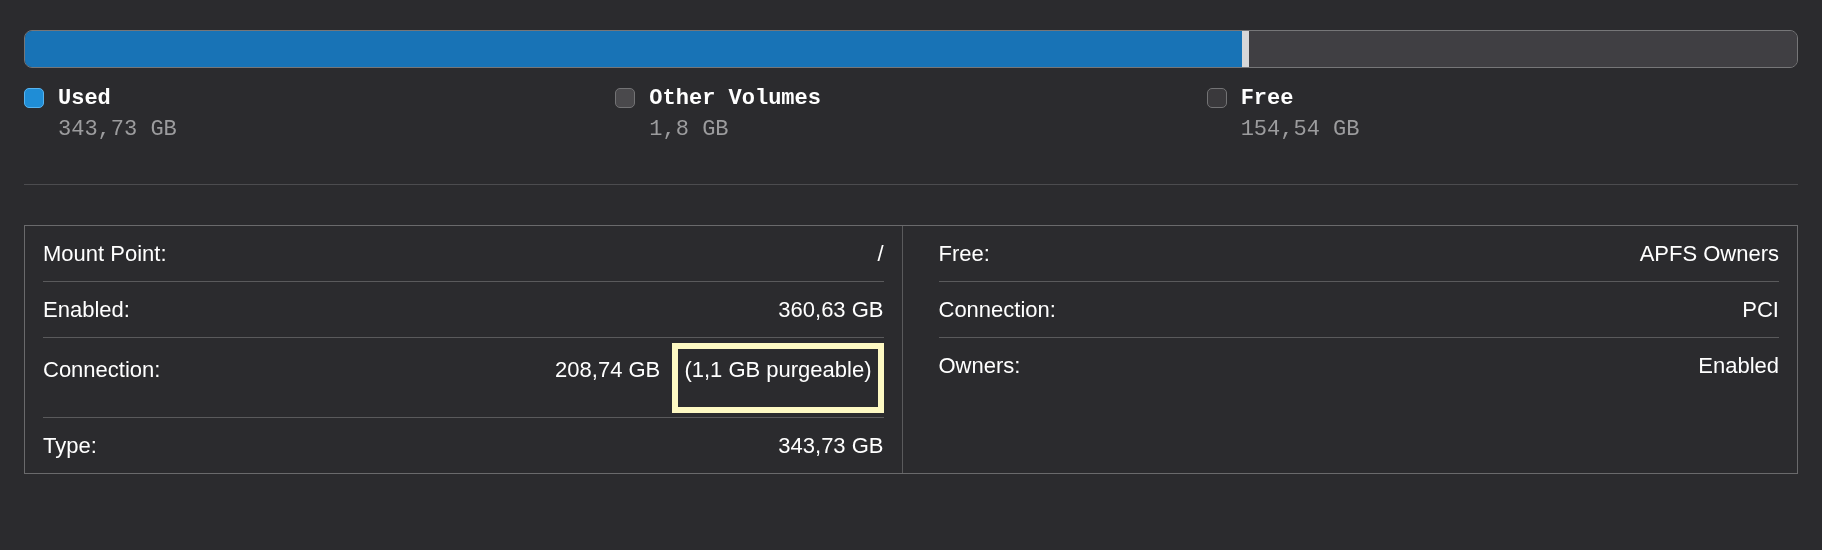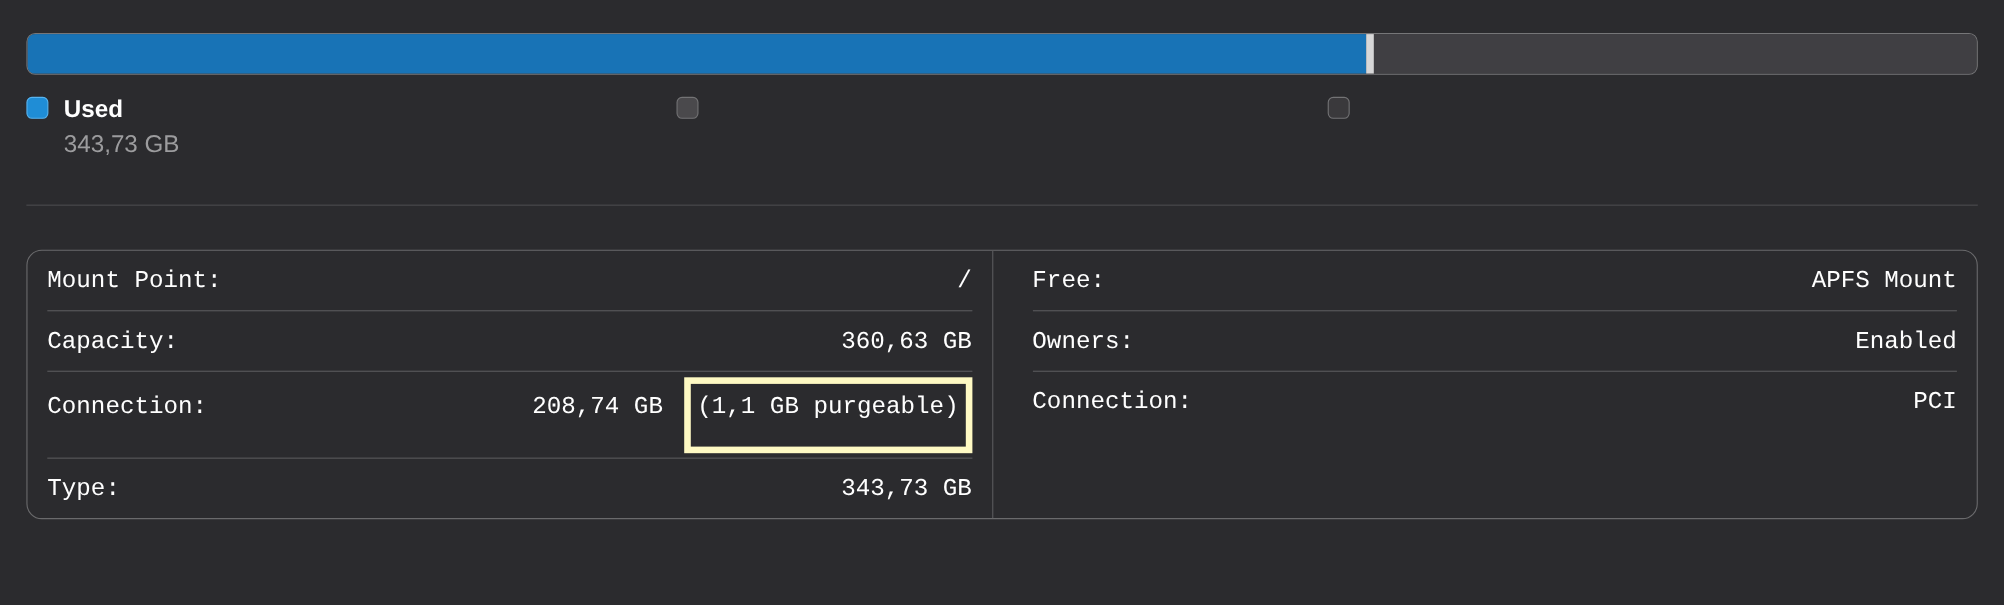--- a/index.html
+++ b/index.html
@@ -25,20 +25,21 @@
     background: #3f3f42;
   }
   .seg-used  { background: #1873b6; }
   .seg-other { background: #d7d7d8; }
   .seg-free  { background: #403f43; }
 
   
   .legend {
     display: flex;
     margin-top: 18px;
+    font-family: Liberation Mono, monospace;
   }
   .legend-item {
     flex: 1;
     display: flex;
     align-items: flex-start;
     gap: 14px;
   }
   .swatch {
     width: 20px;
     height: 20px;
@@ -62,23 +63,22 @@
   hr.sep {
     border: none;
     border-top: 1px solid #4c4c4f;
     margin: 42px 0 0 0;
   }
 
   
   .panel {
     margin-top: 40px;
     border: 1px solid #6a6a6c;
-    border-radius: 14px;
+    border-radius: 0;
     padding: 0 18px;
-    font-family: Liberation Mono, monospace;
   }
   .panel-inner {
     display: flex;
     gap: 36px;
   }
   .col {
     flex: 1;
   }
   .col.left { border-right: 1px solid #5a5a5c; padding-right: 18px; }
   .row {
@@ -114,63 +114,71 @@
   <div class="legend">
     <div class="legend-item">
       <div class="swatch sw-used"></div>
       <div class="legend-text">
         <div class="label">Used</div>
         <div class="value">343,73 GB</div>
       </div>
     </div>
     <div class="legend-item">
       <div class="swatch sw-other"></div>
+      <div class="legend-text">
+        <div class="label">Other Volumes</div>
+        <div class="value">1,8 GB</div>
+      </div>
     </div>
     <div class="legend-item">
       <div class="swatch sw-free"></div>
+      <div class="legend-text">
+        <div class="label">Free</div>
+        <div class="value">154,54 GB</div>
+      </div>
     </div>
   </div>
 
   <hr class="sep">
 
   <div class="panel">
     <div class="panel-inner">
       <div class="col left">
         <div class="row">
           <span class="k">Mount Point:</span>
           <span class="v">/</span>
         </div>
         <div class="row">
-          <span class="k">Capacity:</span>
+          <span class="k">Enabled:</span>
           <span class="v">360,63 GB</span>
         </div>
         <div class="row">
           <span class="k">Connection:</span>
           <span class="v purgeable-wrap">
             <span>208,74 GB</span>
             <span class="highlight-box">
               <span>(1,1 GB purgeable)</span>
             </span>
           </span>
         </div>
         <div class="row">
           <span class="k">Type:</span>
           <span class="v">343,73 GB</span>
         </div>
       </div>
       <div class="col right">
         <div class="row">
           <span class="k">Free:</span>
-          <span class="v">APFS Mount</span>
+          <span class="v">APFS Owners</span>
+        </div>
+        <div class="row">
+          <span class="k">Connection:</span>
+          <span class="v">PCI</span>
         </div>
         <div class="row">
           <span class="k">Owners:</span>
           <span class="v">Enabled</span>
-        </div>
-        <div class="row">
-          <span class="k">Connection:</span>
-          <span class="v">PCI</span>
         </div>
       </div>
     </div>
   </div>
 
 </div>
 
 </body></html>

